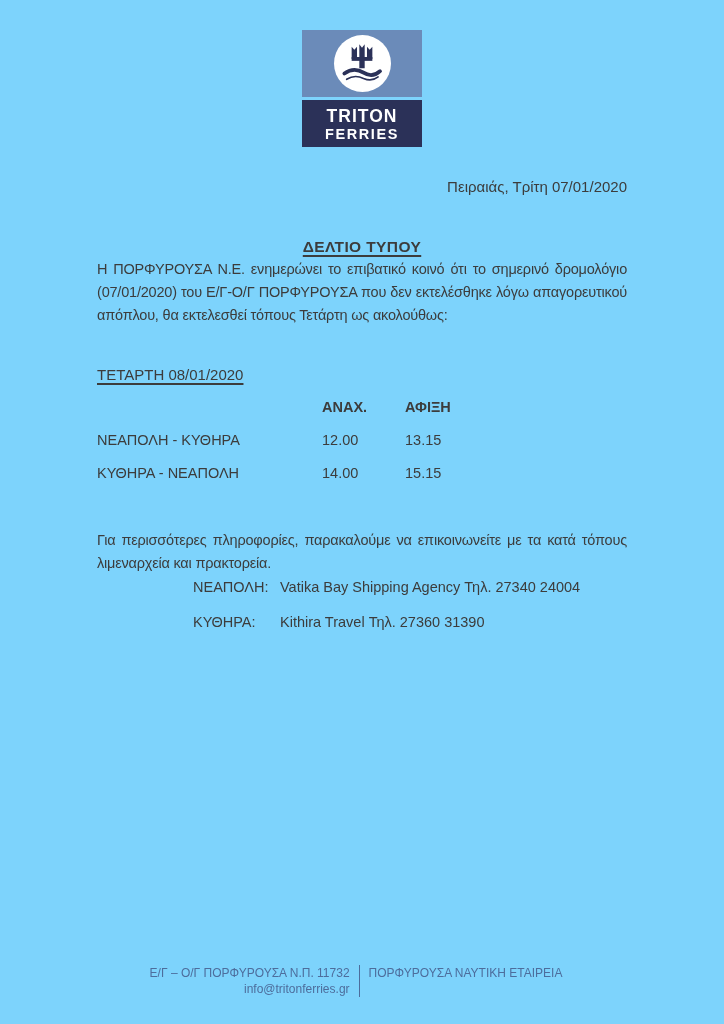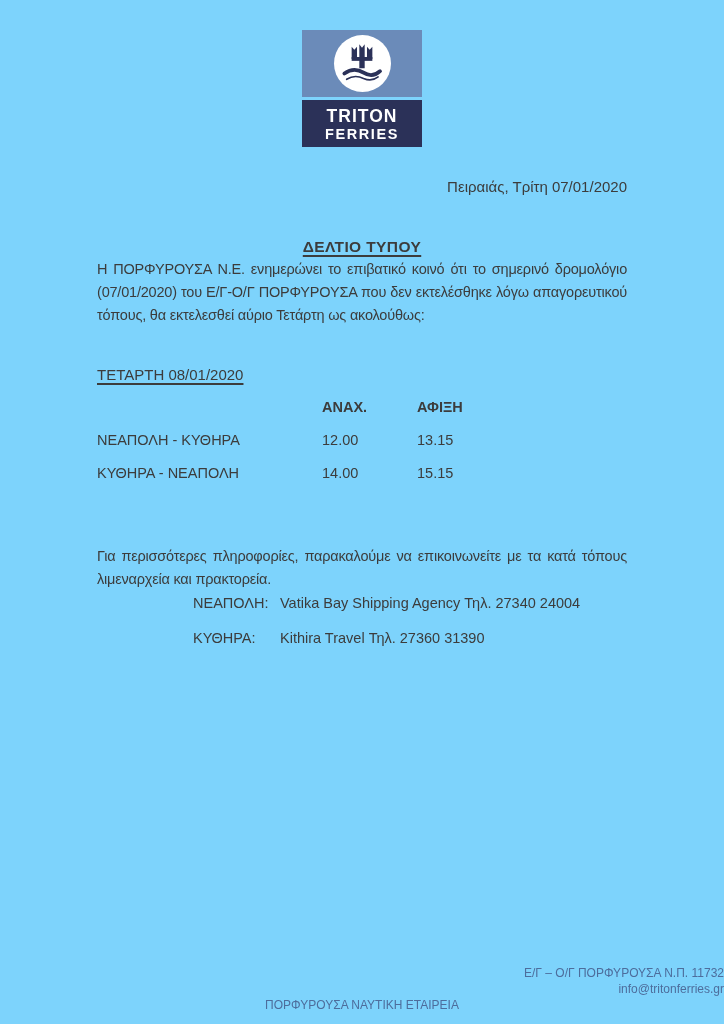--- a/index.html
+++ b/index.html
@@ -39,45 +39,45 @@
   .date-line { margin-top: 28px; text-align: right; font-size: 15px; line-height: 23px; }
   .doc-title {
     margin-top: 37px; text-align: center; font-weight: bold; font-size: 15.5px;
     line-height: 23px; letter-spacing: 0.4px;
   }
   .doc-title span {
     text-decoration: underline; text-decoration-thickness: 1.5px; text-underline-offset: 3px;
   }
   .para { font-size: 14.5px; line-height: 23px; letter-spacing: -0.2px; }
   .para1 { }
-  .para2 { margin-top: 60px; }
+  .para2 { margin-top: 44px; }
   .jline { text-align: justify; text-align-last: justify; }
 
   .sched-heading { margin-top: 36px; font-weight: normal; font-size: 15px; line-height: 23px; }
   .sched-heading span {
     text-decoration: underline; text-decoration-thickness: 1.5px; text-underline-offset: 3px;
   }
 
   .sched-row { display: flex; font-size: 14.5px; line-height: 23px; }
   .sched-header { margin-top: 10px; font-weight: bold; }
   .sched-body-row { margin-top: 10px; }
   .col-route { width: 225px; }
   .col-dep { width: 83px; }
-  .col-arr { flex: 1; margin-left: 12px; }
+  .col-arr { flex: 1; }
 
   .contact-row { display: flex; font-size: 14.5px; line-height: 23px; padding-left: 96px; }
   .contact-row.first { margin-top: 1px; }
   .contact-row.second { margin-top: 12px; }
   .contact-label { width: 87px; flex-shrink: 0; }
 
   
   .footer {
-    position: absolute; top: 965px; left: 0; right: 0;
+    position: absolute; top: 965px; left: 0; right: 12px;
     display: flex; justify-content: center; align-items: stretch;
-    color: #4d6d9c; font-size: 12px; line-height: 16px; flex-direction: column;
+    color: #4d6d9c; font-size: 12px; line-height: 16px;
   }
   .footer-left { text-align: right; }
   .footer-divider { width: 1px; background: #4d6d9c; margin: 0 9px; }
   .footer-right { text-align: center; }
   .footer-bold { font-weight: bold; }
 </style>
 </head>
 <body>
 
 <div class="page">
@@ -109,21 +109,21 @@
 
     <div class="date-line">Πειραιάς, Τρίτη 07/01/2020</div>
 
     <div class="doc-title">
       <span>ΔΕΛΤΙΟ ΤΥΠΟΥ</span>
     </div>
 
     <div class="para para1">
       <div class="jline">Η ΠΟΡΦΥΡΟΥΣΑ Ν.Ε. ενημερώνει το επιβατικό κοινό ότι το σημερινό δρομολόγιο</div>
       <div class="jline">(07/01/2020) του Ε/Γ-Ο/Γ ΠΟΡΦΥΡΟΥΣΑ που δεν εκτελέσθηκε λόγω απαγορευτικού</div>
-      <div>τόπους, θα εκτελεσθεί αύριο Τετάρτη ως ακολούθως:</div>
+      <div>απόπλου, θα εκτελεσθεί τόπους Τετάρτη ως ακολούθως:</div>
     </div>
 
     <div class="sched-heading">
       <span>ΤΕΤΑΡΤΗ 08/01/2020</span>
     </div>
 
     <div class="sched-row sched-header">
       <div class="col-route"></div>
       <div class="col-dep">ΑΝΑΧ.</div>
       <div class="col-arr">ΑΦΙΞΗ</div>

